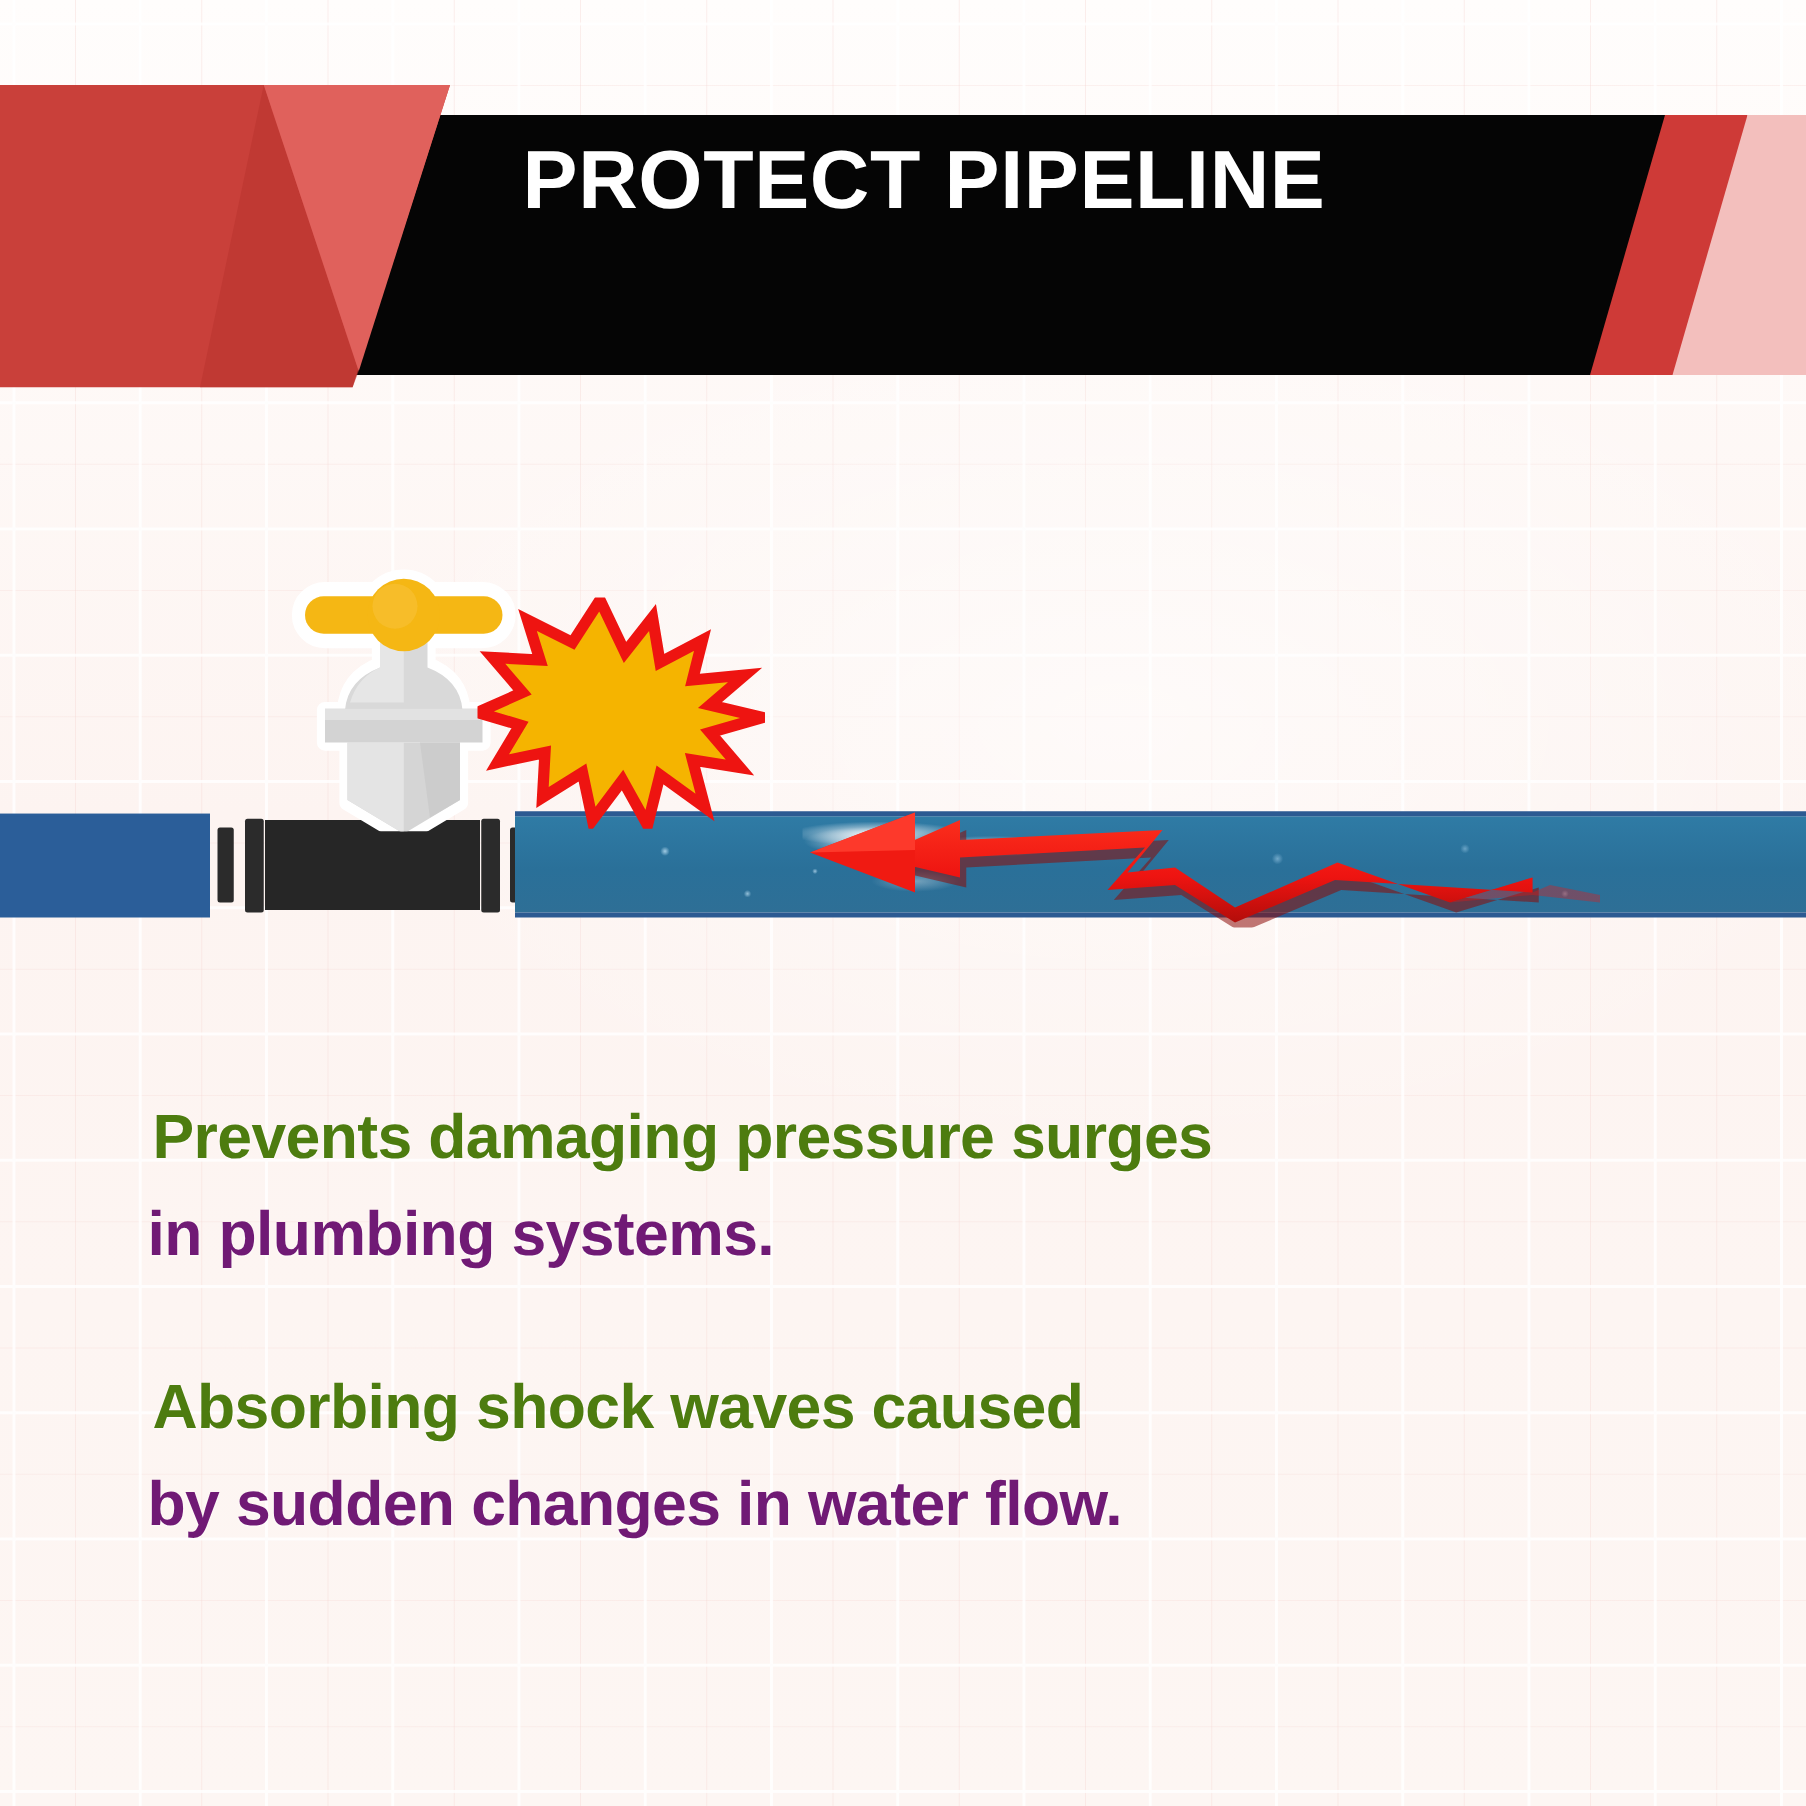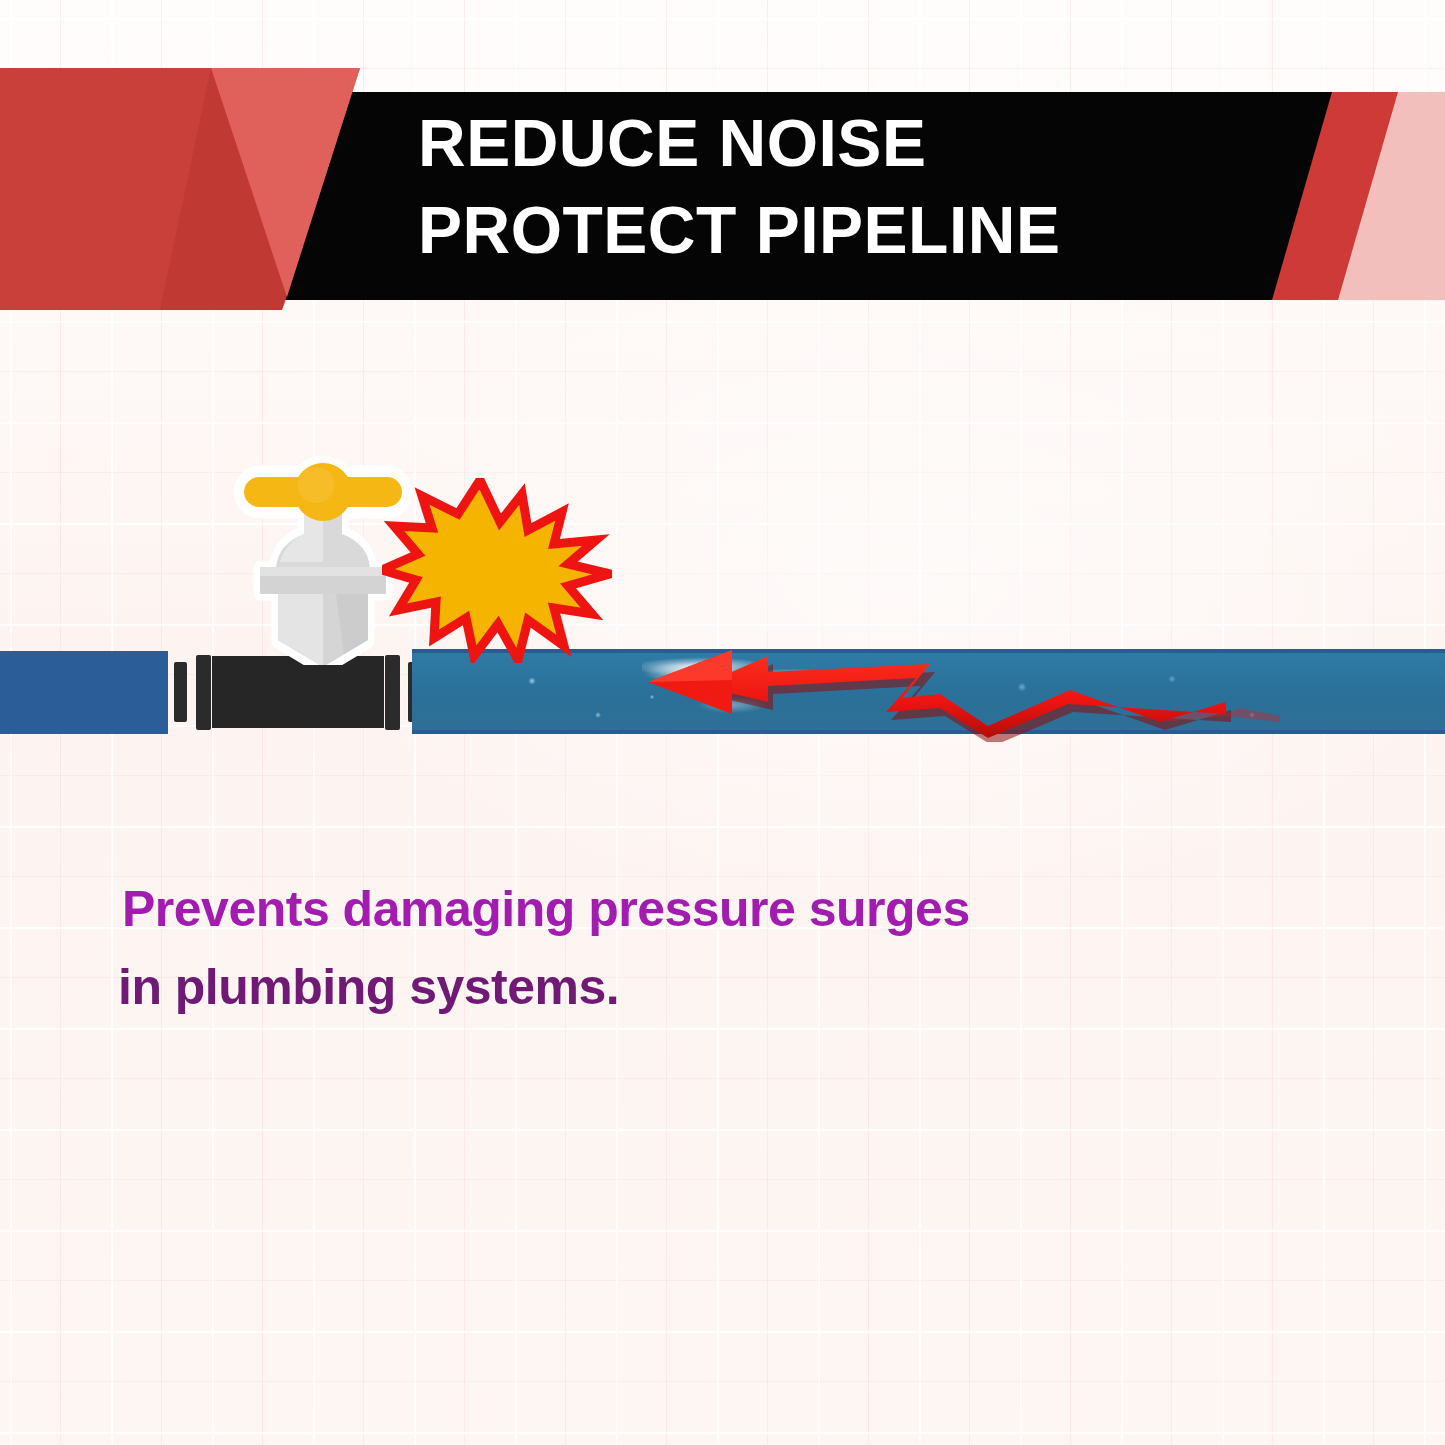--- a/index.html
+++ b/index.html
@@ -195,21 +195,21 @@
   .copy-block { margin-bottom: 60px; }
   .copy-line {
     font-family: "Liberation Sans", sans-serif;
     font-weight: bold;
     font-size: 50px;
     line-height: 78px;
     letter-spacing: -0.5px;
     white-space: nowrap;
     text-shadow: 0 1px 2px rgba(255,255,255,0.9);
   }
-  .copy-line.red { color: #a21caf; padding-left: 122px; }
+  .copy-line.red { color: #4d7c0f; padding-left: 122px; }
   .copy-line.black { color: #701a75; padding-left: 118px; }
   .blk-2 { margin-top: 52px; }
 </style>
 </head>
 <body>
 
 <div id="canvas">
 
   <div class="bg-base"></div>
   <div class="bg-grid-soft"></div>
@@ -217,21 +217,20 @@
   <div class="bg-wash"></div>
 
   <div class="header">
     <div class="hdr-black"></div>
     <div class="hdr-stripe-pink"></div>
     <div class="hdr-stripe-red"></div>
     <div class="hdr-red-main"></div>
     <div class="hdr-red-dark"></div>
     <div class="hdr-red-light"></div>
     <div class="hdr-title">
-      <span class="line">REDUCE NOISE</span>
       <span class="line">PROTECT PIPELINE</span>
     </div>
   </div>
 
   <div class="pipe-area">
 
     <div class="pipe-left"></div>
 
     <div class="flange" style="left:174px; top:232px; width:13px; height:60px;"></div>
     <div class="flange" style="left:196px; top:225px; width:15px; height:75px;"></div>
@@ -301,15 +300,19 @@
         <path d="M520,80 L586,60 L586,72 L600,66 L640,74 L640,80 L586,74 Z" fill="#ee1411" opacity="0.35"></path>
       </svg>
     </div>
   </div>
 
   <div class="copy">
     <div class="copy-block">
       <div class="copy-line red">Prevents damaging pressure surges</div>
       <div class="copy-line black">in plumbing systems.</div>
     </div>
+    <div class="copy-block blk-2">
+      <div class="copy-line red">Absorbing shock waves caused</div>
+      <div class="copy-line black">by sudden changes in water flow.</div>
+    </div>
   </div>
 
 </div>
 
 </body></html>

